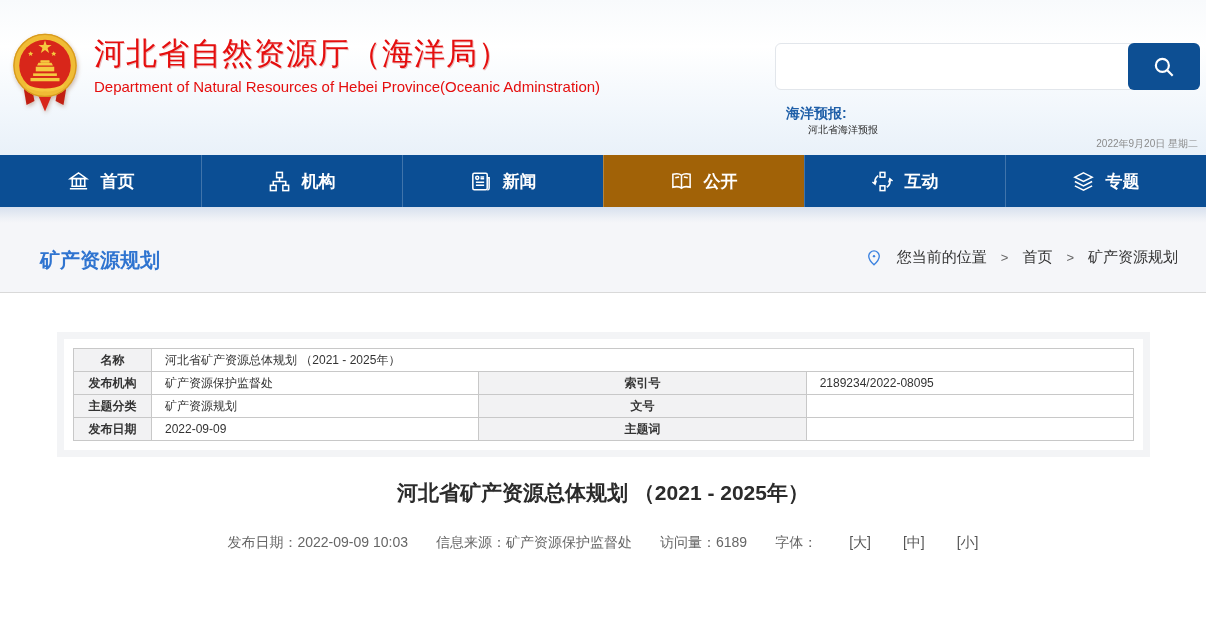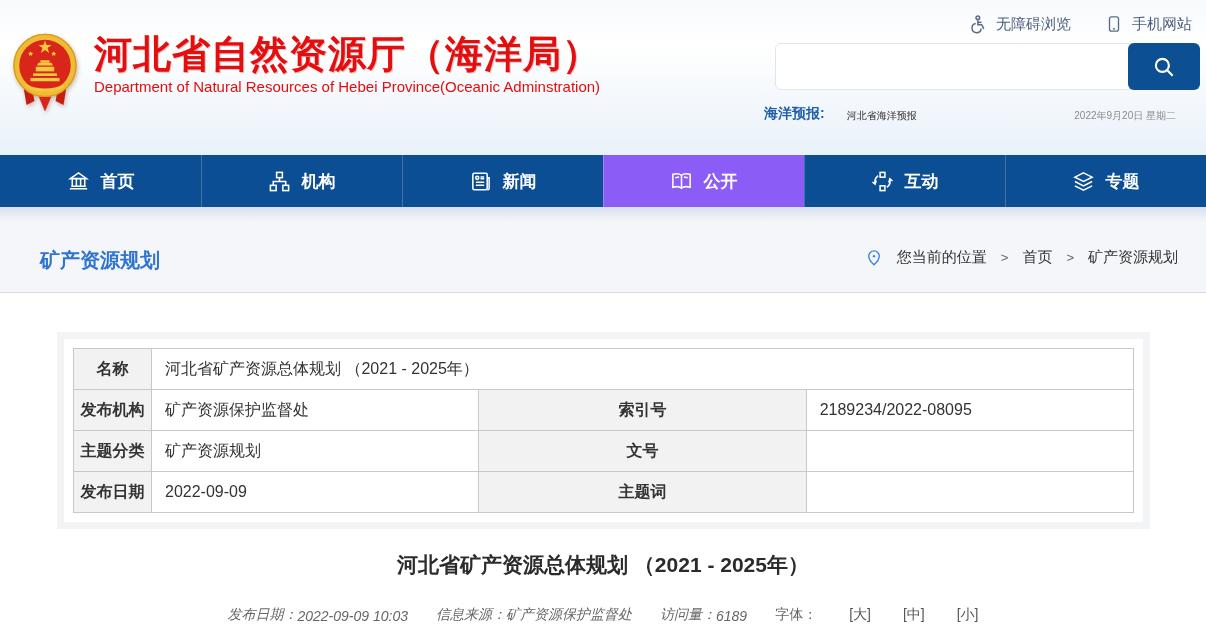--- a/index.html
+++ b/index.html
@@ -8,97 +8,78 @@
   .page { position:relative; width:1206px; height:634px; overflow:hidden; background:#fff; }
 
   
   .header { position:relative; height:155px;
     background:linear-gradient(180deg,#f8fafc 0%,#ffffff 30%,#f2f7fc 70%,#e9f1f9 100%); }
   .topbar-links { position:absolute; top:14px; right:14px; display:flex; gap:34px; }
   .top-link { display:flex; align-items:center; gap:9px; color:#4e5f7d; font-size:15px; cursor:pointer; }
   .brand { position:absolute; left:12px; top:30px; display:flex; align-items:flex-start; }
   .brand-emblem { width:66px; height:84px; margin-top:2px; filter:drop-shadow(1px 2px 2px rgba(120,60,20,.35)); }
   .brand-text { margin-left:16px; }
-  .brand-title { color:#e50e0e; font-size:38px; font-weight:bold; letter-spacing:1px; line-height:48px;
+  .brand-title { color:#e50e0e; font-size:31px; font-weight:normal; letter-spacing:1px; line-height:48px;
     text-shadow:1px 1px 0 rgba(180,0,0,.25); }
   .brand-sub { color:#e50e0e; font-size:15px; margin-top:0; }
 
   .search-area { position:absolute; left:775px; top:43px; width:425px; height:47px; }
   .search-input { position:absolute; left:0; top:0; width:100%; height:47px; border:1px solid #e2e6eb;
     border-radius:6px; background:#fff; padding:0 86px 0 14px; font-size:15px; outline:none; }
   .search-btn { position:absolute; right:0; top:0; width:72px; height:47px; border:none; cursor:pointer;
     background:#0d4f93; border-radius:6px; display:flex; align-items:center; justify-content:center; }
-  .forecast-row { position:absolute; left:764px; top:105px; width:412px; display:flex; align-items:flex-end; }
+  .forecast-row { position:absolute; left:786px; top:105px; width:412px; display:flex; align-items:flex-start;flex-direction:column; }
   .forecast-label { color:#1f5fa8; font-weight:bold; font-size:14px; }
   .forecast-value { color:#2b2b2b; font-size:10px; margin-left:22px; cursor:pointer; }
   .forecast-date { margin-left:auto; color:#8a8a8a; font-size:10px; }
 
   
   .nav { display:flex; height:52px; background:#0b4e94; }
   .nav-item { flex:1; display:flex; align-items:center; justify-content:center; gap:11px;
     color:#fff; font-size:17px; font-weight:bold; cursor:pointer; position:relative; }
   .nav-item + .nav-item::before { content:""; position:absolute; left:0; top:0; bottom:0;
     width:1px; background:rgba(255,255,255,.22); }
-  .nav-item.active { background:#8b5cf6; }
+  .nav-item.active { background:#a16207; }
   .nav-icon { width:23px; height:23px; display:block; }
 
   .sub-strip { height:16px; background:linear-gradient(180deg,#d7e0ee 0%,#eef1f6 70%,#f5f6f9 100%); }
 
   
   .breadcrumb-band { position:relative; height:70px; background:#f5f6f9; border-bottom:1px solid #d9d9d9; }
   .page-title { position:absolute; left:40px; top:24px; color:#2f74d0; font-size:20px; font-weight:bold; }
   .crumbs { position:absolute; right:28px; top:0; height:100%; display:flex; align-items:center; gap:14px;
     font-size:15px; color:#333;justify-content:flex-end; }
   .crumb-sep { color:#666; font-size:13px; }
   .crumb-link { cursor:pointer; }
 
   
   .content { background:#fff; height:341px; }
   .info-card { width:1093px; margin:39px 0 0 57px; background:#f3f4f6; padding:7px; }
   .info-card-inner { background:#fff; padding:9px; }
   table.info { width:100%; border-collapse:collapse; table-layout:fixed; }
-  table.info th, table.info td { border:1px solid #c8c8c8; height:41px; font-size:16px; color:#333; }
+  table.info th, table.info td { border:1px solid #c8c8c8; height:23px; font-size:12px; color:#333; }
   table.info th { background:#f2f2f3; font-weight:bold; text-align:center; }
   table.info td { padding-left:13px; text-align:left; background:#fff; }
   .col-l1 { width:78px; } .col-v1 { width:347px; } .col-l2 { width:80px; }
 
   .article-title { margin-top:22px; text-align:center; font-size:21px; font-weight:bold; color:#2b2b2b; }
   .article-meta { margin-top:27px; display:flex; justify-content:center; align-items:center; gap:28px;
     font-size:14px; color:#666; }
-  .meta-group { display:flex; align-items:flex-end;font-style:italic; }
+  .meta-group { display:flex; align-items:flex-start; }
   .meta-label { color:#666; }
   .font-sizer { display:flex; align-items:center; gap:32px; color:#555; }
   .font-opt { cursor:pointer; }
 </style>
 </head>
 <body>
 
 <div class="page">
 
   <div class="header">
 
-    <div class="topbar-links">
-      <div class="top-link">
-        <svg class="tl-icon" width="20" height="20" viewBox="0 0 24 24" fill="none" stroke="#5a6b85" stroke-width="1.8">
-          <circle cx="13" cy="4.5" r="2.2"></circle>
-          <path d="M13 7.5 L13 13 L18 13"></path>
-          <path d="M13 10 L17.5 10"></path>
-          <path d="M10.5 11.5 A5.5 5.5 0 1 0 17 17.5"></path>
-          <path d="M18 13 L20 18"></path>
-        </svg>
-        <span>无障碍浏览</span>
-      </div>
-      <div class="top-link">
-        <svg width="18" height="20" viewBox="0 0 24 24" fill="none" stroke="#5a6b85" stroke-width="1.8">
-          <rect x="6" y="2.5" width="12" height="19" rx="2.5"></rect>
-          <path d="M10.5 18.5 L13.5 18.5"></path>
-        </svg>
-        <span>手机网站</span>
-      </div>
-    </div>
 
     <div class="brand">
       <svg class="brand-emblem" viewBox="0 0 100 126">
         <path d="M18 86 L30 82 L34 104 L22 110 Z" fill="#c21f12"></path>
         <path d="M82 86 L70 82 L66 104 L78 110 Z" fill="#c21f12"></path>
         <path d="M40 96 L50 120 L60 96 Z" fill="#d8261a"></path>
         <circle cx="50" cy="50" r="48" fill="#f0bc35"></circle>
         <circle cx="50" cy="50" r="47" fill="none" stroke="#d79a1e" stroke-width="2"></circle>
         <circle cx="50" cy="50" r="39" fill="#d8261a"></circle>
         <path d="M50 12 L52.4 19.2 L60 19.2 L53.9 23.7 L56.2 31 L50 26.5 L43.8 31 L46.1 23.7 L40 19.2 L47.6 19.2 Z" fill="#f5c93f"></path>

